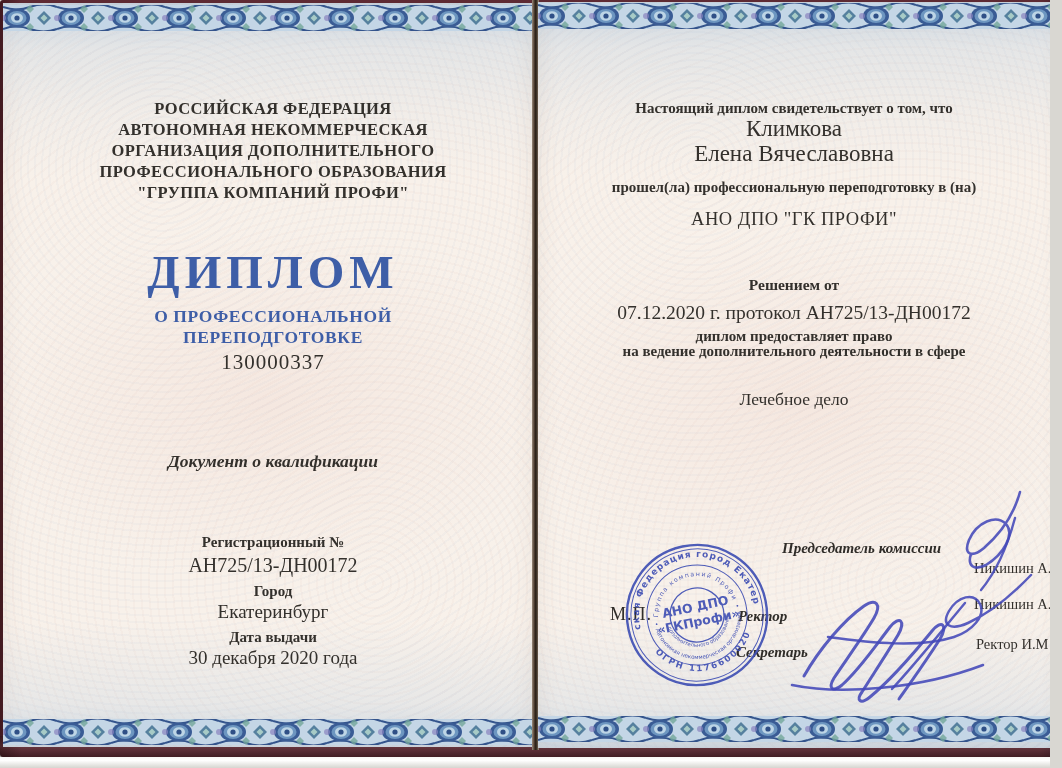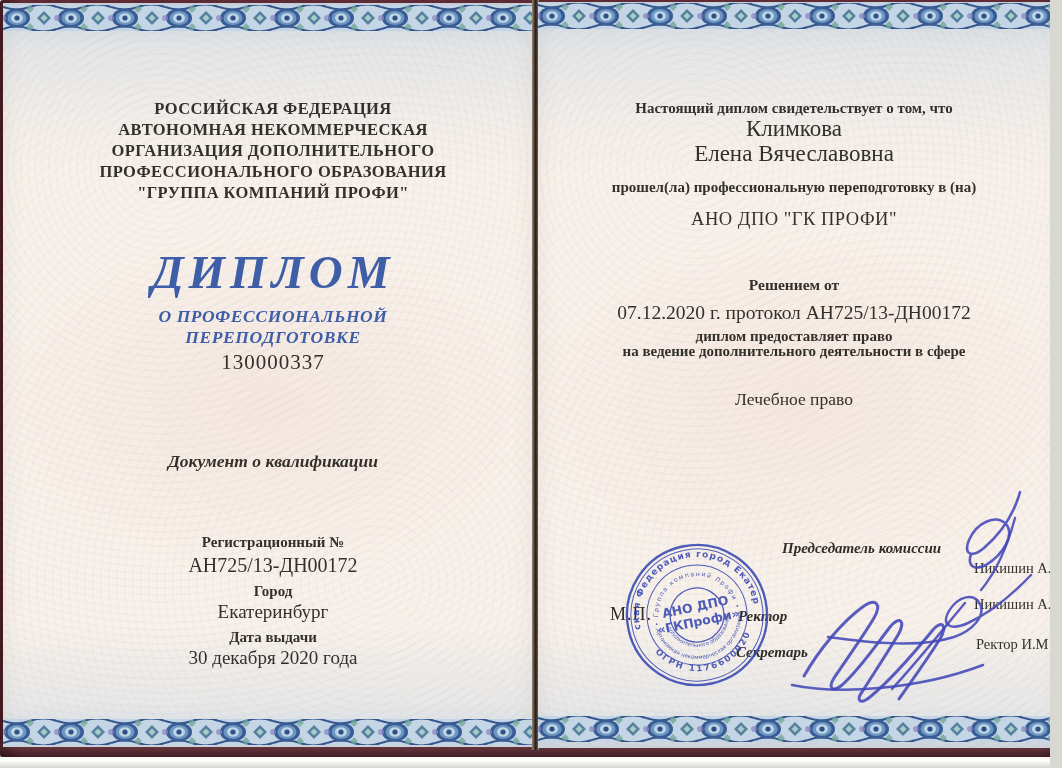--- a/index.html
+++ b/index.html
@@ -39,21 +39,21 @@
   .page-right{left:538px;top:2px;width:524px;height:746px;}
   .fold{
     position:absolute;left:532px;top:0;width:7px;height:750px;
     background:linear-gradient(90deg,#9a8a7a,#4a3a2e 35%,#241c14 55%,#7b6a58 90%,#b9ab9a);
   }
   .band{position:absolute;display:block;}
   .line{position:absolute;left:0;width:100%;text-align:center;white-space:nowrap;color:#33302c;}
   .lp-text{position:absolute;left:14px;right:4px;top:0;bottom:0;}
   .rp-text{position:absolute;left:0;right:12px;top:0;bottom:0;padding-left:12px;}
   .bold{font-weight:bold;}
-  .blue{color:#3e5ea7;font-style:italic;}
+  .blue{color:#3e5ea7;}
   .it{font-style:italic;}
   .sig-label{position:absolute;font-weight:bold;font-style:italic;font-size:15px;color:#2f2c28;white-space:nowrap;}
   .sig-name{position:absolute;font-size:14.5px;color:#33302c;white-space:nowrap;}
   .mp{position:absolute;font-size:18px;color:#2f2c28;letter-spacing:1px;}
   .seal-wrap{position:absolute;transform:rotate(-12deg);opacity:.92;}
   .ink{fill:none;stroke:#4348b8;stroke-linecap:round;stroke-linejoin:round;opacity:.88;}
 </style>
 </head>
 <body>
 
@@ -179,21 +179,21 @@
       <div class="line bold" style="top:98px;font-size:15px;">Настоящий диплом свидетельствует о том, что</div>
       <div class="line" style="top:114px;font-size:23px;">Климкова</div>
       <div class="line" style="top:139px;font-size:23px;">Елена Вячеславовна</div>
       <div class="line bold" style="top:177px;font-size:15px;">прошел(ла) профессиональную переподготовку в (на)</div>
       <div class="line" style="top:207px;font-size:18.5px;letter-spacing:.5px;">АНО ДПО "ГК ПРОФИ"</div>
 
       <div class="line bold" style="top:274px;font-size:15.5px;">Решением от</div>
       <div class="line" style="top:300px;font-size:19.5px;">07.12.2020 г. протокол АН725/13-ДН00172</div>
       <div class="line bold" style="top:326px;font-size:15px;">диплом предоставляет право</div>
       <div class="line bold" style="top:341px;font-size:15px;">на ведение дополнительного деятельности в сфере</div>
-      <div class="line" style="top:387px;font-size:17.5px;">Лечебное право</div>
+      <div class="line" style="top:387px;font-size:17.5px;">Лечебное дело</div>
     </div>
 
     <div class="mp" style="left:72px;top:602px;">М.П.</div>
 
     <div class="sig-label" style="left:196px;top:538px;margin-left:48px;">Председатель комиссии</div>
     <div class="sig-label" style="left:200px;top:606px;">Ректор</div>
     <div class="sig-label" style="left:198px;top:642px;">Секретарь</div>
 
     <div class="sig-name" style="left:436px;top:558px;">Никишин А.В.</div>
     <div class="sig-name" style="left:436px;top:594px;">Никишин А.В.</div>

